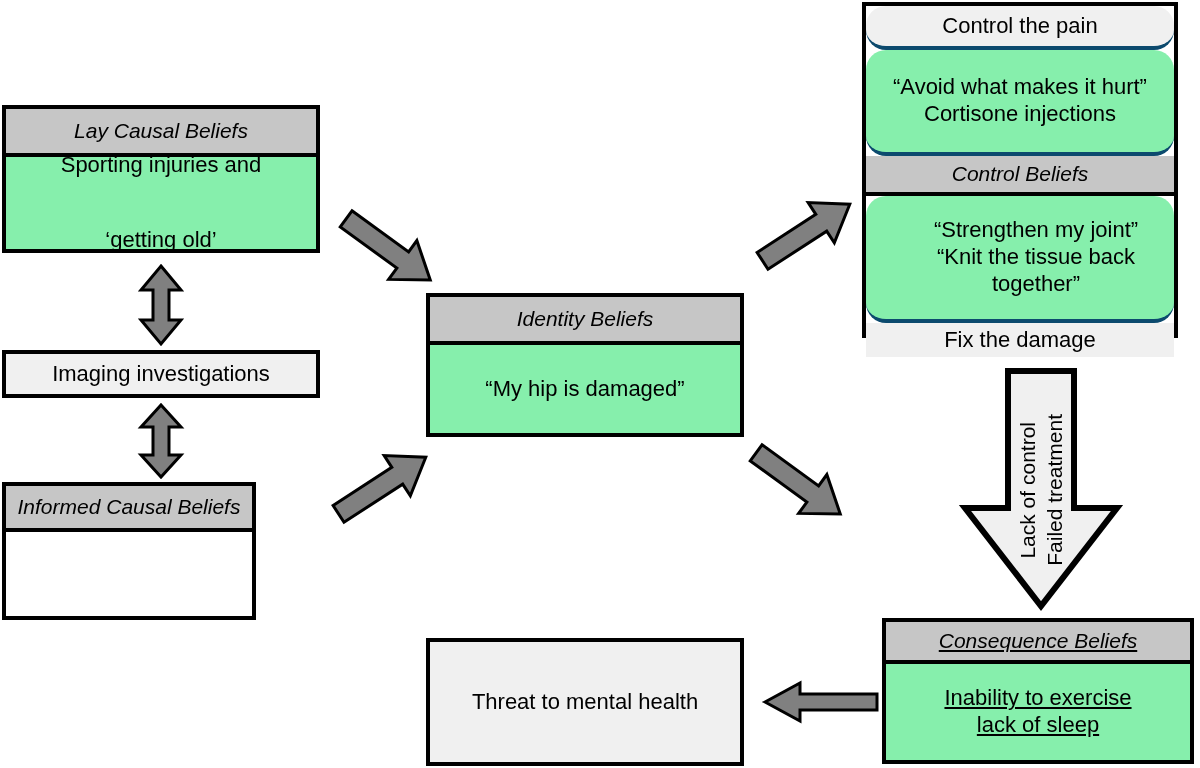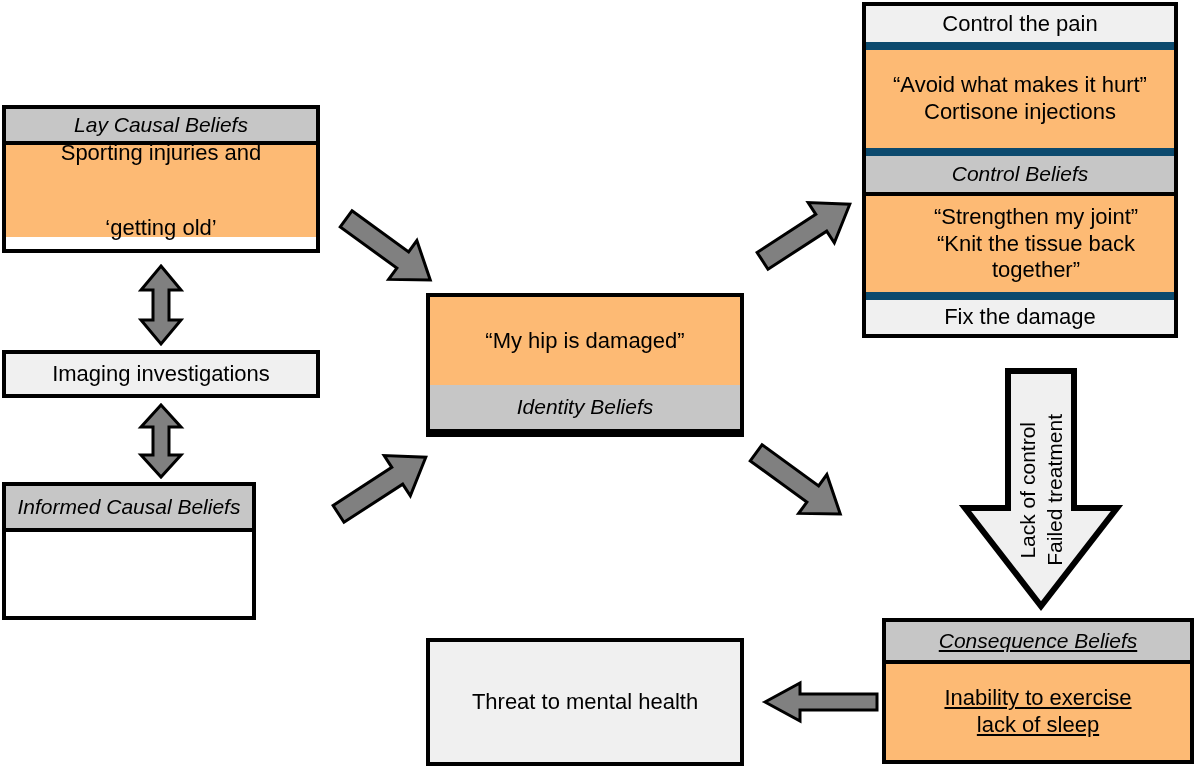--- a/index.html
+++ b/index.html
@@ -36,28 +36,28 @@
     line-height: 1.22;
   }
   .seg-head {
     background: #c6c6c6;
     font-style: italic;
     font-weight: 400;
     font-size: 21px;
     border-bottom: 4px solid #000000;
   }
   .seg-body {
-    background: #fdba74;
+    background: #86efac;
     font-size: 22px;
   }
   .seg-light {
     background: #f0f0f0;
     font-size: 22px;
   }
-  .divider-bottom { border-bottom: 8px solid #0c4a6e; }
+  .divider-bottom { border-bottom: 4px solid #0c4a6e; border-radius: 20px; }
 
   .plain-light {
     background: #f0f0f0;
     font-size: 22px;
     display: flex;
     align-items: center;
     justify-content: center;
   }
 
   
@@ -81,21 +81,21 @@
     white-space: nowrap;
     line-height: 1;
   }
 </style>
 </head>
 <body>
 
 <div id="canvas">
 
   <div class="box" style="left:2px; top:105px; width:318px; height:148px;">
-    <div class="seg seg-head" style="height:36px;">Lay Causal Beliefs</div>
+    <div class="seg seg-head" style="height:48px;">Lay Causal Beliefs</div>
     <div class="seg seg-body" style="height:92px; flex-direction:column;gap:48px;">
       <div>Sporting injuries and</div>
       <div>‘getting old’</div>
     </div>
   </div>
 
   <div class="arrow" style="left:137px; top:264px; width:48px; height:82px;">
     <svg width="48" height="82" viewBox="0 0 48 82">
       <polygon points="24,2 44,26 32,26 32,56 44,56 24,80 4,56 16,56 16,26 4,26" fill="#808080" stroke="#000000" stroke-width="3" stroke-linejoin="miter"></polygon>
     </svg>
@@ -125,22 +125,22 @@
 
   <div class="arrow" style="left:328px; top:445px; width:110px; height:80px;">
     <svg width="110" height="80" viewBox="0 0 110 80">
       <g transform="rotate(-33 55 40)">
         <polygon points="2,30 72,30 72,16 106,40 72,64 72,50 2,50" fill="#808080" stroke="#000000" stroke-width="3" stroke-linejoin="miter"></polygon>
       </g>
     </svg>
   </div>
 
   <div class="box" style="left:426px; top:293px; width:318px; height:144px;">
+    <div class="seg seg-head" style="height:48px;">Identity Beliefs</div>
     <div class="seg seg-body" style="height:88px;">“My hip is damaged”</div>
-    <div class="seg seg-head" style="height:48px;">Identity Beliefs</div>
   </div>
 
   <div class="arrow" style="left:752px; top:192px; width:110px; height:80px;">
     <svg width="110" height="80" viewBox="0 0 110 80">
       <g transform="rotate(-33 55 40)">
         <polygon points="2,30 72,30 72,16 106,40 72,64 72,50 2,50" fill="#808080" stroke="#000000" stroke-width="3" stroke-linejoin="miter"></polygon>
       </g>
     </svg>
   </div>
 
@@ -156,21 +156,21 @@
 
     <div class="seg seg-light divider-bottom" style="height:44px;">Control the pain</div>
 
     <div class="seg seg-body divider-bottom" style="height:106px; flex-direction:column;">
       <div>“Avoid what makes it hurt”</div>
       <div>Cortisone injections</div>
     </div>
 
     <div class="seg seg-head" style="height:40px;">Control Beliefs</div>
 
-    <div class="seg seg-body divider-bottom" style="height:104px; flex-direction:column;padding-left:32px;">
+    <div class="seg seg-body divider-bottom" style="height:127px; flex-direction:column;padding-left:32px;">
       <div>“Strengthen my joint”</div>
       <div>“Knit the tissue back together”</div>
     </div>
 
     <div class="seg seg-light" style="height:34px;">Fix the damage</div>
   </div>
 
   <div class="arrow" style="left:962px; top:368px; width:158px; height:242px;">
     <svg width="158" height="242" viewBox="0 0 158 242">
       <polygon points="46,3 112,3 112,140 155,140 79,238 3,140 46,140" fill="#f0f0f0" stroke="#000000" stroke-width="6" stroke-linejoin="miter"></polygon>

